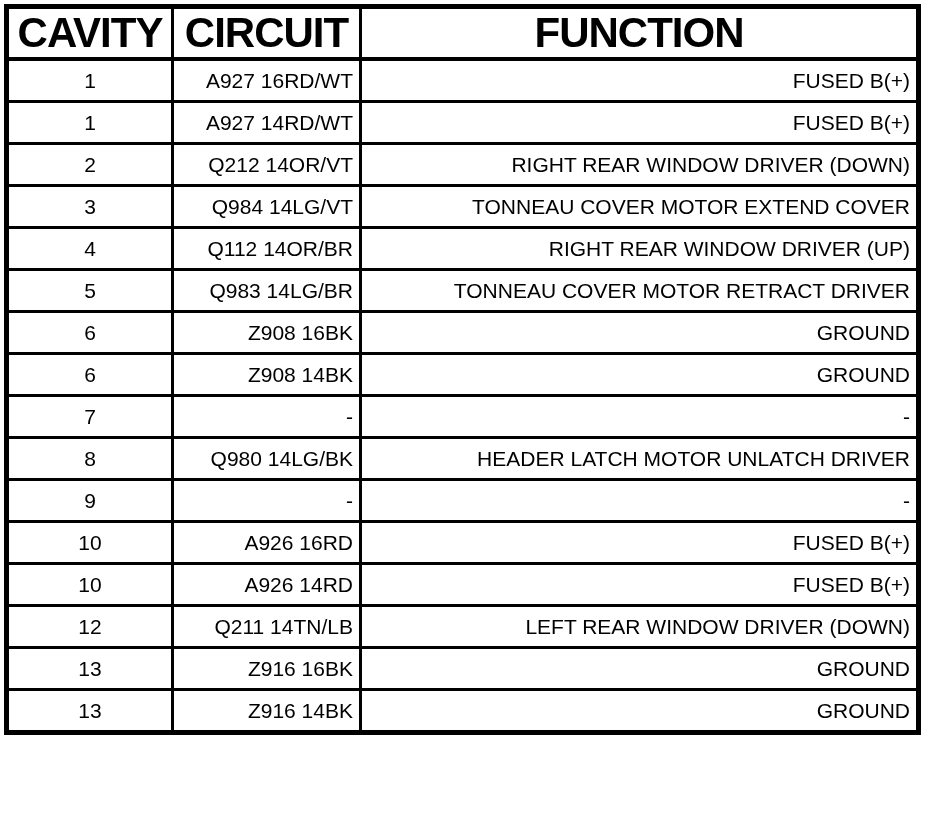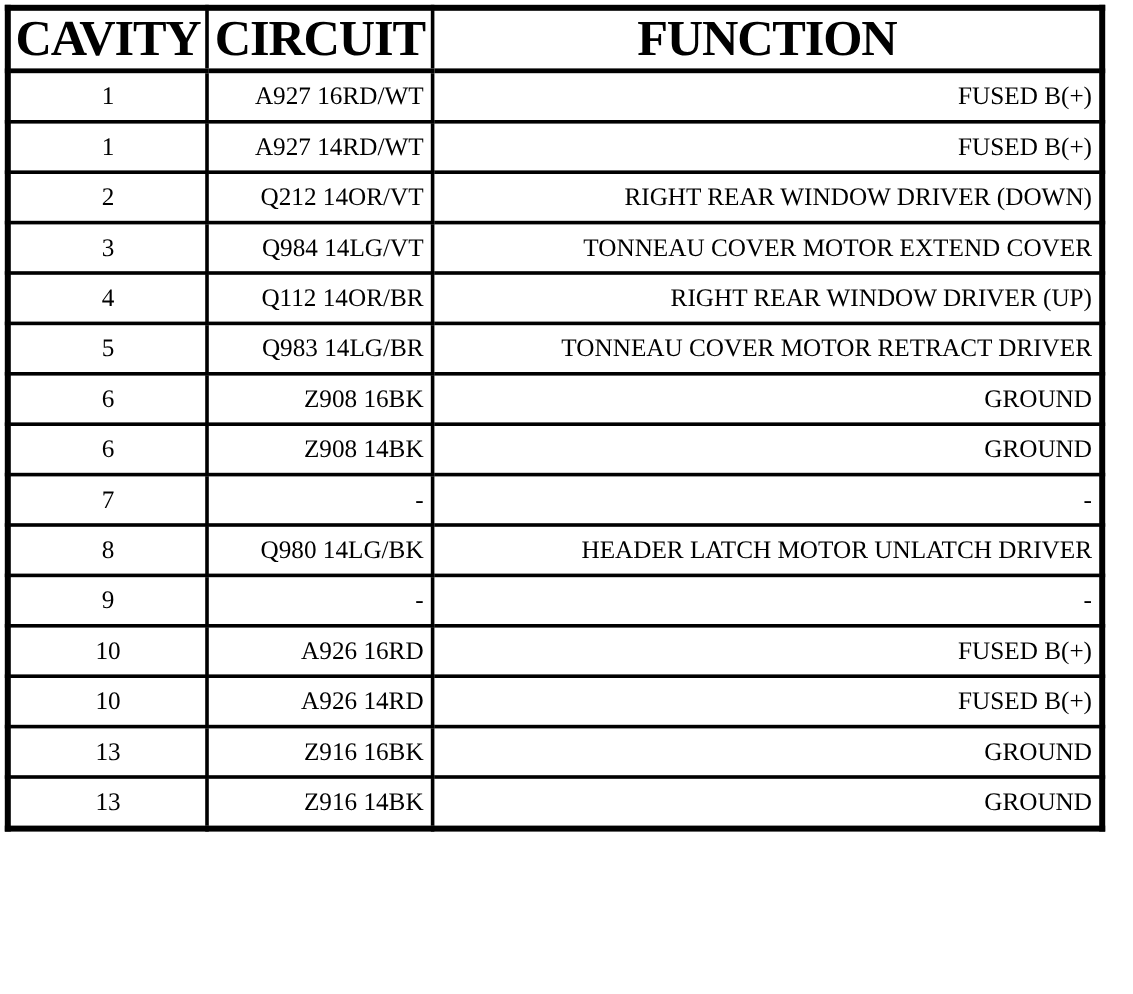--- a/index.html
+++ b/index.html
@@ -12,21 +12,20 @@
     height: 828px;
     font-family: "Liberation Sans", sans-serif;
     color: #000000;
     overflow: hidden;
   }
   .page {
     box-sizing: border-box;
     width: 944px;
     height: 828px;
     padding: 4px 28px 4px 4px;
-    font-family: Liberation Serif, serif;
   }
   table.pinout {
     border-collapse: collapse;
     width: 912px;
     table-layout: fixed;
     background: #ffffff;
   }
   table.pinout, table.pinout th, table.pinout td {
     border: 3px solid #000000;
   }
@@ -142,20 +141,25 @@
           <td class="cavity">10</td>
           <td class="circuit">A926 16RD</td>
           <td class="function">FUSED B(+)</td>
         </tr>
         <tr>
           <td class="cavity">10</td>
           <td class="circuit">A926 14RD</td>
           <td class="function">FUSED B(+)</td>
         </tr>
         <tr>
+          <td class="cavity">12</td>
+          <td class="circuit">Q211 14TN/LB</td>
+          <td class="function">LEFT REAR WINDOW DRIVER (DOWN)</td>
+        </tr>
+        <tr>
           <td class="cavity">13</td>
           <td class="circuit">Z916 16BK</td>
           <td class="function">GROUND</td>
         </tr>
         <tr>
           <td class="cavity">13</td>
           <td class="circuit">Z916 14BK</td>
           <td class="function">GROUND</td>
         </tr>
       </tbody>

